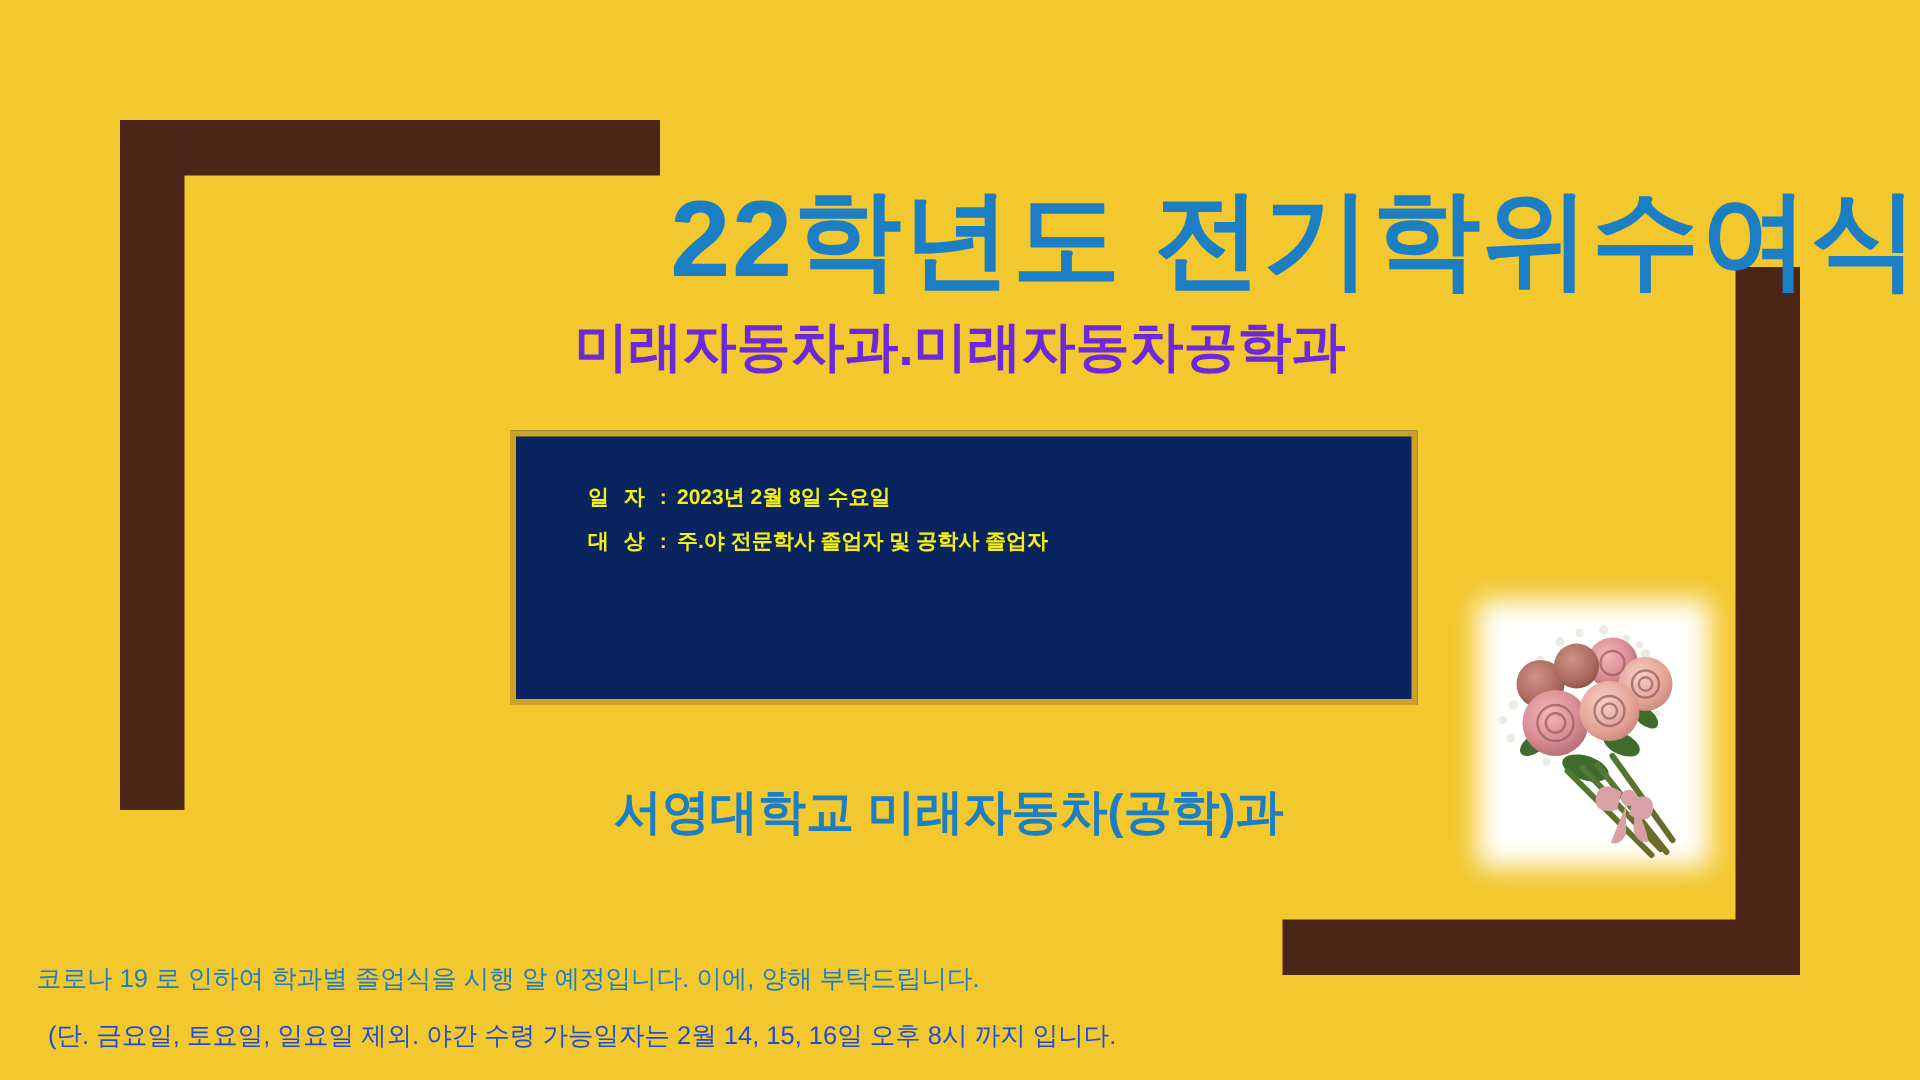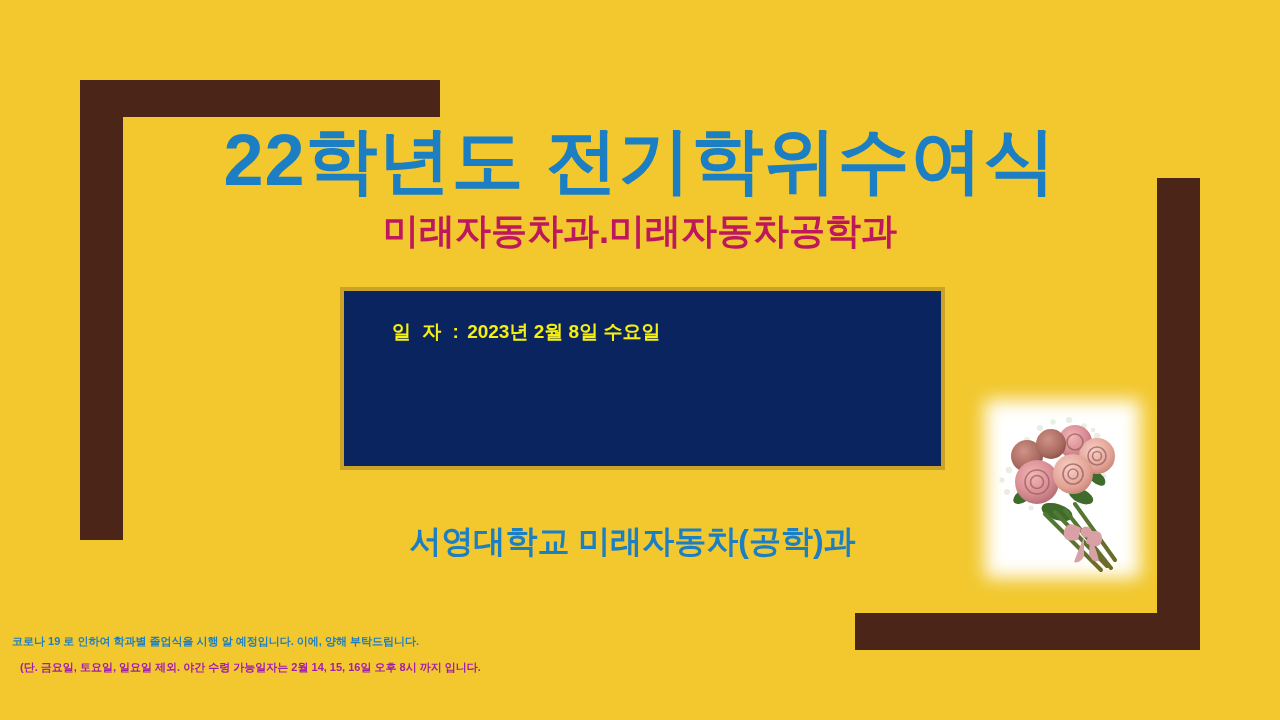--- a/index.html
+++ b/index.html
@@ -26,36 +26,36 @@
   #bracket-tl-h { left: 80px;   top: 80px;  width: 360px; height: 37px; }
   #bracket-tl-v { left: 80px;   top: 80px;  width: 43px;  height: 460px; }
   #bracket-br-v { left: 1157px; top: 178px; width: 43px;  height: 472px; }
   #bracket-br-h { left: 855px;  top: 613px; width: 345px; height: 37px; }
 
   
   #title {
     position: absolute;
     left: 0; right: 0;
     top: 124px;
-    text-align: center;
+    text-align: right;
     font-size: 72px;
     font-weight: bold;
     color: #1C7FC4;
     letter-spacing: 1px;
     line-height: 1;
     white-space: nowrap;
   }
   #subtitle {
     position: absolute;
     left: 0; right: 0;
     top: 213px;
     text-align: center;
     font-size: 36px;
     font-weight: bold;
-    color: #be185d;
+    color: #6d28d9;
     letter-spacing: 0px;
     line-height: 1;
     white-space: nowrap;
   }
 
   
   #info-box {
     position: absolute;
     left: 340px;
     top: 287px;
@@ -65,21 +65,21 @@
     border: 4px solid #C9A227;
     box-sizing: border-box;
   }
   #info-list {
     margin: 0;
     padding: 26px 0 0 48px;
     list-style: none;
   }
   #info-list li {
     color: #F5F011;
-    font-size: 19px;
+    font-size: 14px;
     font-weight: bold;
     line-height: 29px;
     white-space: nowrap;
   }
   .info-label { letter-spacing: 3px; }
 
   
   #org-line {
     position: absolute;
     left: 0; right: 15px;
@@ -112,47 +112,51 @@
   }
 
   
   #notice {
     position: absolute;
     left: 12px;
     top: 628px;
     width: 1260px;
   }
   #notice p {
-    margin: 0;
-    font-size: 11px;
-    font-weight: bold;
+    margin: 12px;
+    font-size: 17px;
+    font-weight: normal;
     line-height: 26px;
     white-space: nowrap;
   }
   .notice-blue { color: #1C7FC4; }
-  .notice-red  { color: #a21caf; padding-left: 8px; }
+  .notice-red  { color: #1d4ed8; padding-left: 8px; }
 </style>
 </head>
 <body>
 
 <div id="poster">
 
   <div class="bracket" id="bracket-tl-h"></div>
   <div class="bracket" id="bracket-tl-v"></div>
   <div class="bracket" id="bracket-br-v"></div>
   <div class="bracket" id="bracket-br-h"></div>
 
   <div id="title">22학년도 전기학위수여식</div>
   <div id="subtitle">미래자동차과.미래자동차공학과</div>
 
   <div id="info-box">
     <ul id="info-list">
       <li>
         <span class="info-label">일 자 :</span>
         <span>2023년 2월 8일 수요일</span>
+      </li>
+      <li>
+        <span class="info-label">대 상 :</span>
+        <span>주.야 전문학사 졸업자 및 공학사 졸업자</span>
       </li>
     </ul>
   </div>
 
   <div id="org-line">서영대학교 미래자동차(공학)과</div>
 
   <div id="bouquet">
     <div id="bouquet-glow"></div>
     <svg id="bouquet-art" viewBox="0 0 155 178">
       <defs>

